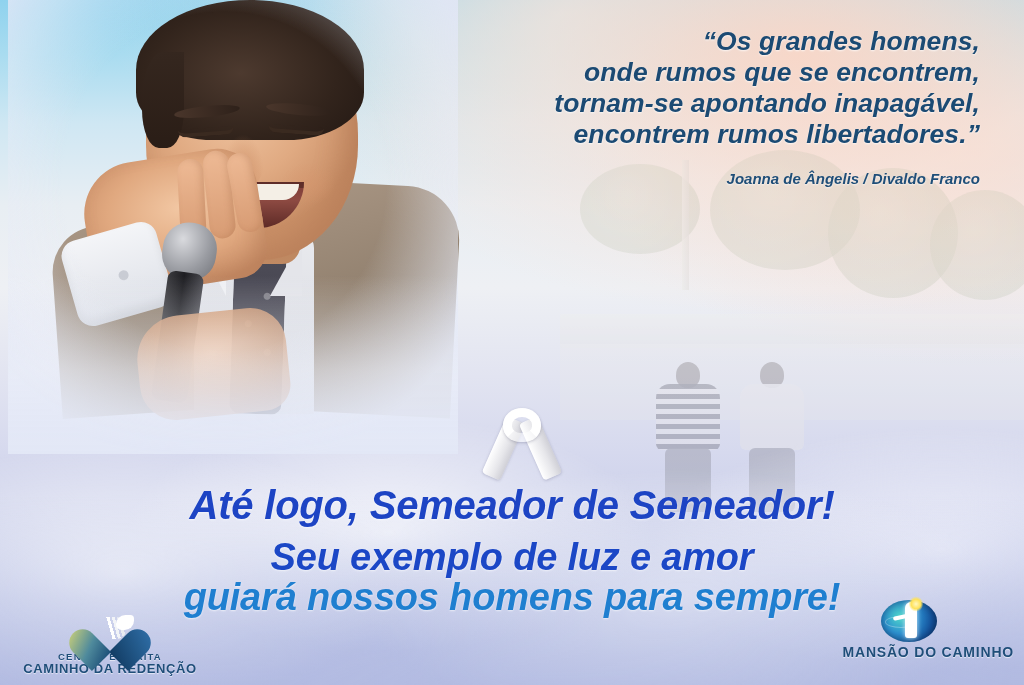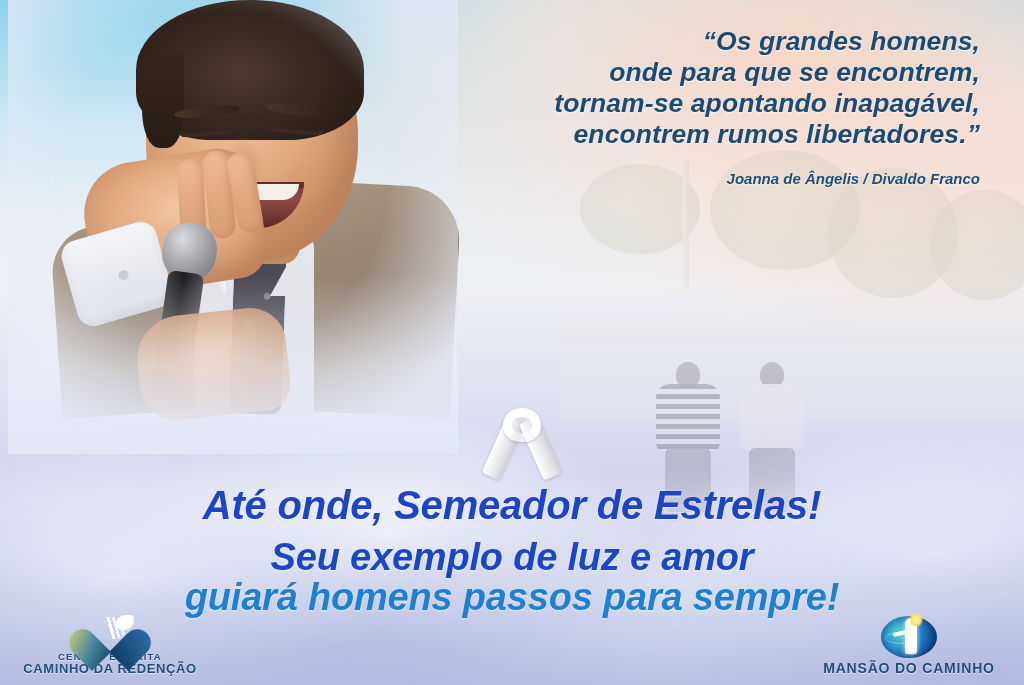--- a/index.html
+++ b/index.html
@@ -295,21 +295,21 @@
     display:block;font-size:38px;color:#1b47c6;margin-top:14px;
     text-shadow:0 1px 2px rgba(255,255,255,.6);
   }
   .headline .h3{
     display:block;font-size:38px;color:#1f7fd0;margin-top:3px;
     text-shadow:0 1px 2px rgba(255,255,255,.6);
   }
 
   
   .logo-left{position:absolute;left:10px;bottom:8px;width:200px;text-align:center;}
-  .logo-right{position:absolute;right:10px;bottom:8px;width:210px;text-align:center;}
+  .logo-right{position:absolute;right:10px;bottom:24px;width:210px;text-align:right;}
 
   .mark-heart{
     position:relative;width:52px;height:40px;margin:0 auto 4px;
   }
   .mark-heart .h-shape{
     position:absolute;left:0;top:4px;width:52px;height:34px;
   }
   .mark-heart .h-shape:before,
   .mark-heart .h-shape:after{
     content:"";position:absolute;top:0;width:27px;height:40px;
@@ -436,36 +436,36 @@
     </div>
     <div class="hand2"></div>
     <div class="fade"></div>
   </div>
 
   <div class="clouds"></div>
   <div class="haze"></div>
 
   <div class="quote">
     <span class="ln">“Os grandes homens,</span>
-    <span class="ln">onde para que se encontrem,</span>
+    <span class="ln">onde rumos que se encontrem,</span>
     <span class="ln">tornam-se apontando inapagável,</span>
     <span class="ln">encontrem rumos libertadores.”</span>
   </div>
   <div class="quote-author">Joanna de Ângelis / Divaldo Franco</div>
 
   <div class="ribbon">
     <div class="band a"></div>
     <div class="band b"></div>
     <div class="loop"></div>
   </div>
 
   <div class="headline">
-    <span class="h1">Até onde, Semeador de Estrelas!</span>
+    <span class="h1">Até logo, Semeador de Semeador!</span>
     <span class="h2">Seu exemplo de luz e amor</span>
-    <span class="h3">guiará homens passos para sempre!</span>
+    <span class="h3">guiará nossos homens para sempre!</span>
   </div>
 
   <div class="logo-left">
     <div class="mark-heart">
       <div class="h-shape"></div>
       <div class="hands"></div>
       <div class="palm"></div>
     </div>
     <div class="logo-cap">
       <span class="small">CENTRO ESPÍRITA</span>

